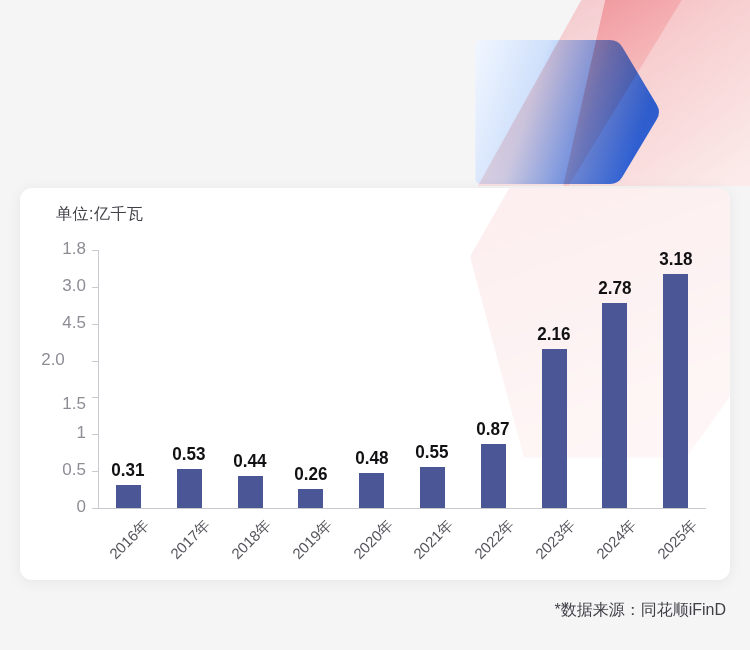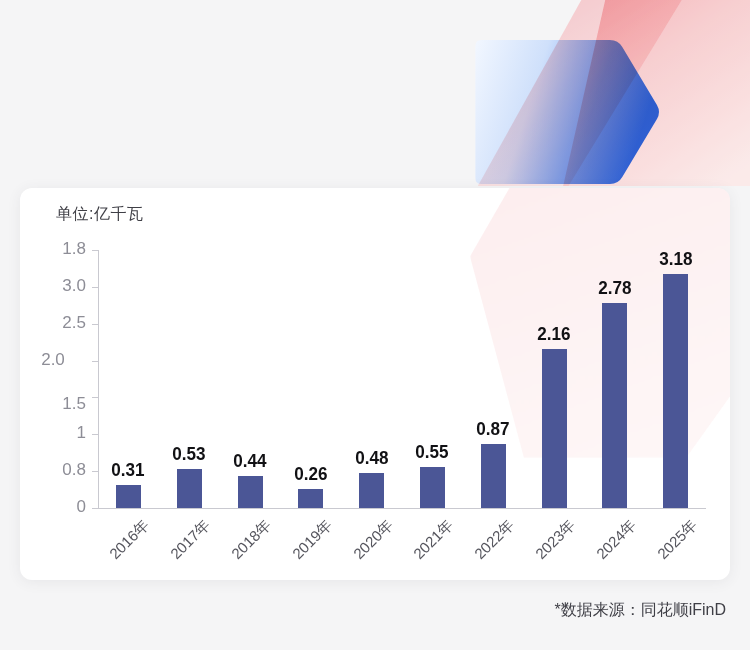--- a/index.html
+++ b/index.html
@@ -153,29 +153,29 @@
           <div class="bar" style="left: 261.1px; width: 25px; height: 35.3829px; background: rgb(75, 86, 150);"></div>
           <div class="bar" style="left: 321.9px; width: 25px; height: 40.5429px; background: rgb(75, 86, 150);"></div>
           <div class="bar" style="left: 382.7px; width: 25px; height: 64.1314px; background: rgb(75, 86, 150);"></div>
           <div class="bar" style="left: 443.5px; width: 25px; height: 159.223px; background: rgb(75, 86, 150);"></div>
           <div class="bar" style="left: 504.3px; width: 25px; height: 204.926px; background: rgb(75, 86, 150);"></div>
           <div class="bar" style="left: 565.1px; width: 25px; height: 234.411px; background: rgb(75, 86, 150);"></div>
         </div>
     <div class="ytick" style="top: 320px;"></div>
         <div class="ylabel" style="left: 0px; width: 66px; top: 309px;">0</div>
         <div class="ytick" style="top: 283.143px;"></div>
-        <div class="ylabel" style="left: 0px; width: 66px; top: 272.143px;">0.8</div>
+        <div class="ylabel" style="left: 0px; width: 66px; top: 272.143px;">0.5</div>
         <div class="ytick" style="top: 246.286px;"></div>
         <div class="ylabel" style="left: 0px; width: 66px; top: 235.286px;">1</div>
         <div class="ytick" style="top: 209.429px;"></div>
         <div class="ylabel" style="left: 0px; width: 66px; top: 206px;">1.5</div>
         <div class="ytick" style="top: 172.571px;"></div>
         <div class="ylabel" style="left: 0px; width: 66px; top: 161.571px; text-align: center;">2.0</div>
         <div class="ytick" style="top: 135.714px;"></div>
-        <div class="ylabel" style="left: 0px; width: 66px; top: 124.714px;">2.5</div>
+        <div class="ylabel" style="left: 0px; width: 66px; top: 124.714px;">4.5</div>
         <div class="ytick" style="top: 98.8571px;"></div>
         <div class="ylabel" style="left: 0px; width: 66px; top: 87.8571px;">3.0</div>
         <div class="ytick" style="top: 62px;"></div>
         <div class="ylabel" style="left: 0px; width: 66px; top: 51px;">1.8</div>
         <div class="bar-value" style="left: 76.4px; width: 64px; top: 271.149px;">0.31</div>
         <div class="xlabel" style="left: 120.4px; top: 328px; width: 70px; margin-left: -70px;">2016年</div>
         <div class="bar-value" style="left: 137.2px; width: 64px; top: 254.931px;">0.53</div>
         <div class="xlabel" style="left: 181.2px; top: 328px; width: 70px; margin-left: -70px;">2017年</div>
         <div class="bar-value" style="left: 198px; width: 64px; top: 261.566px;">0.44</div>
         <div class="xlabel" style="left: 242px; top: 328px; width: 70px; margin-left: -70px;">2018年</div>

